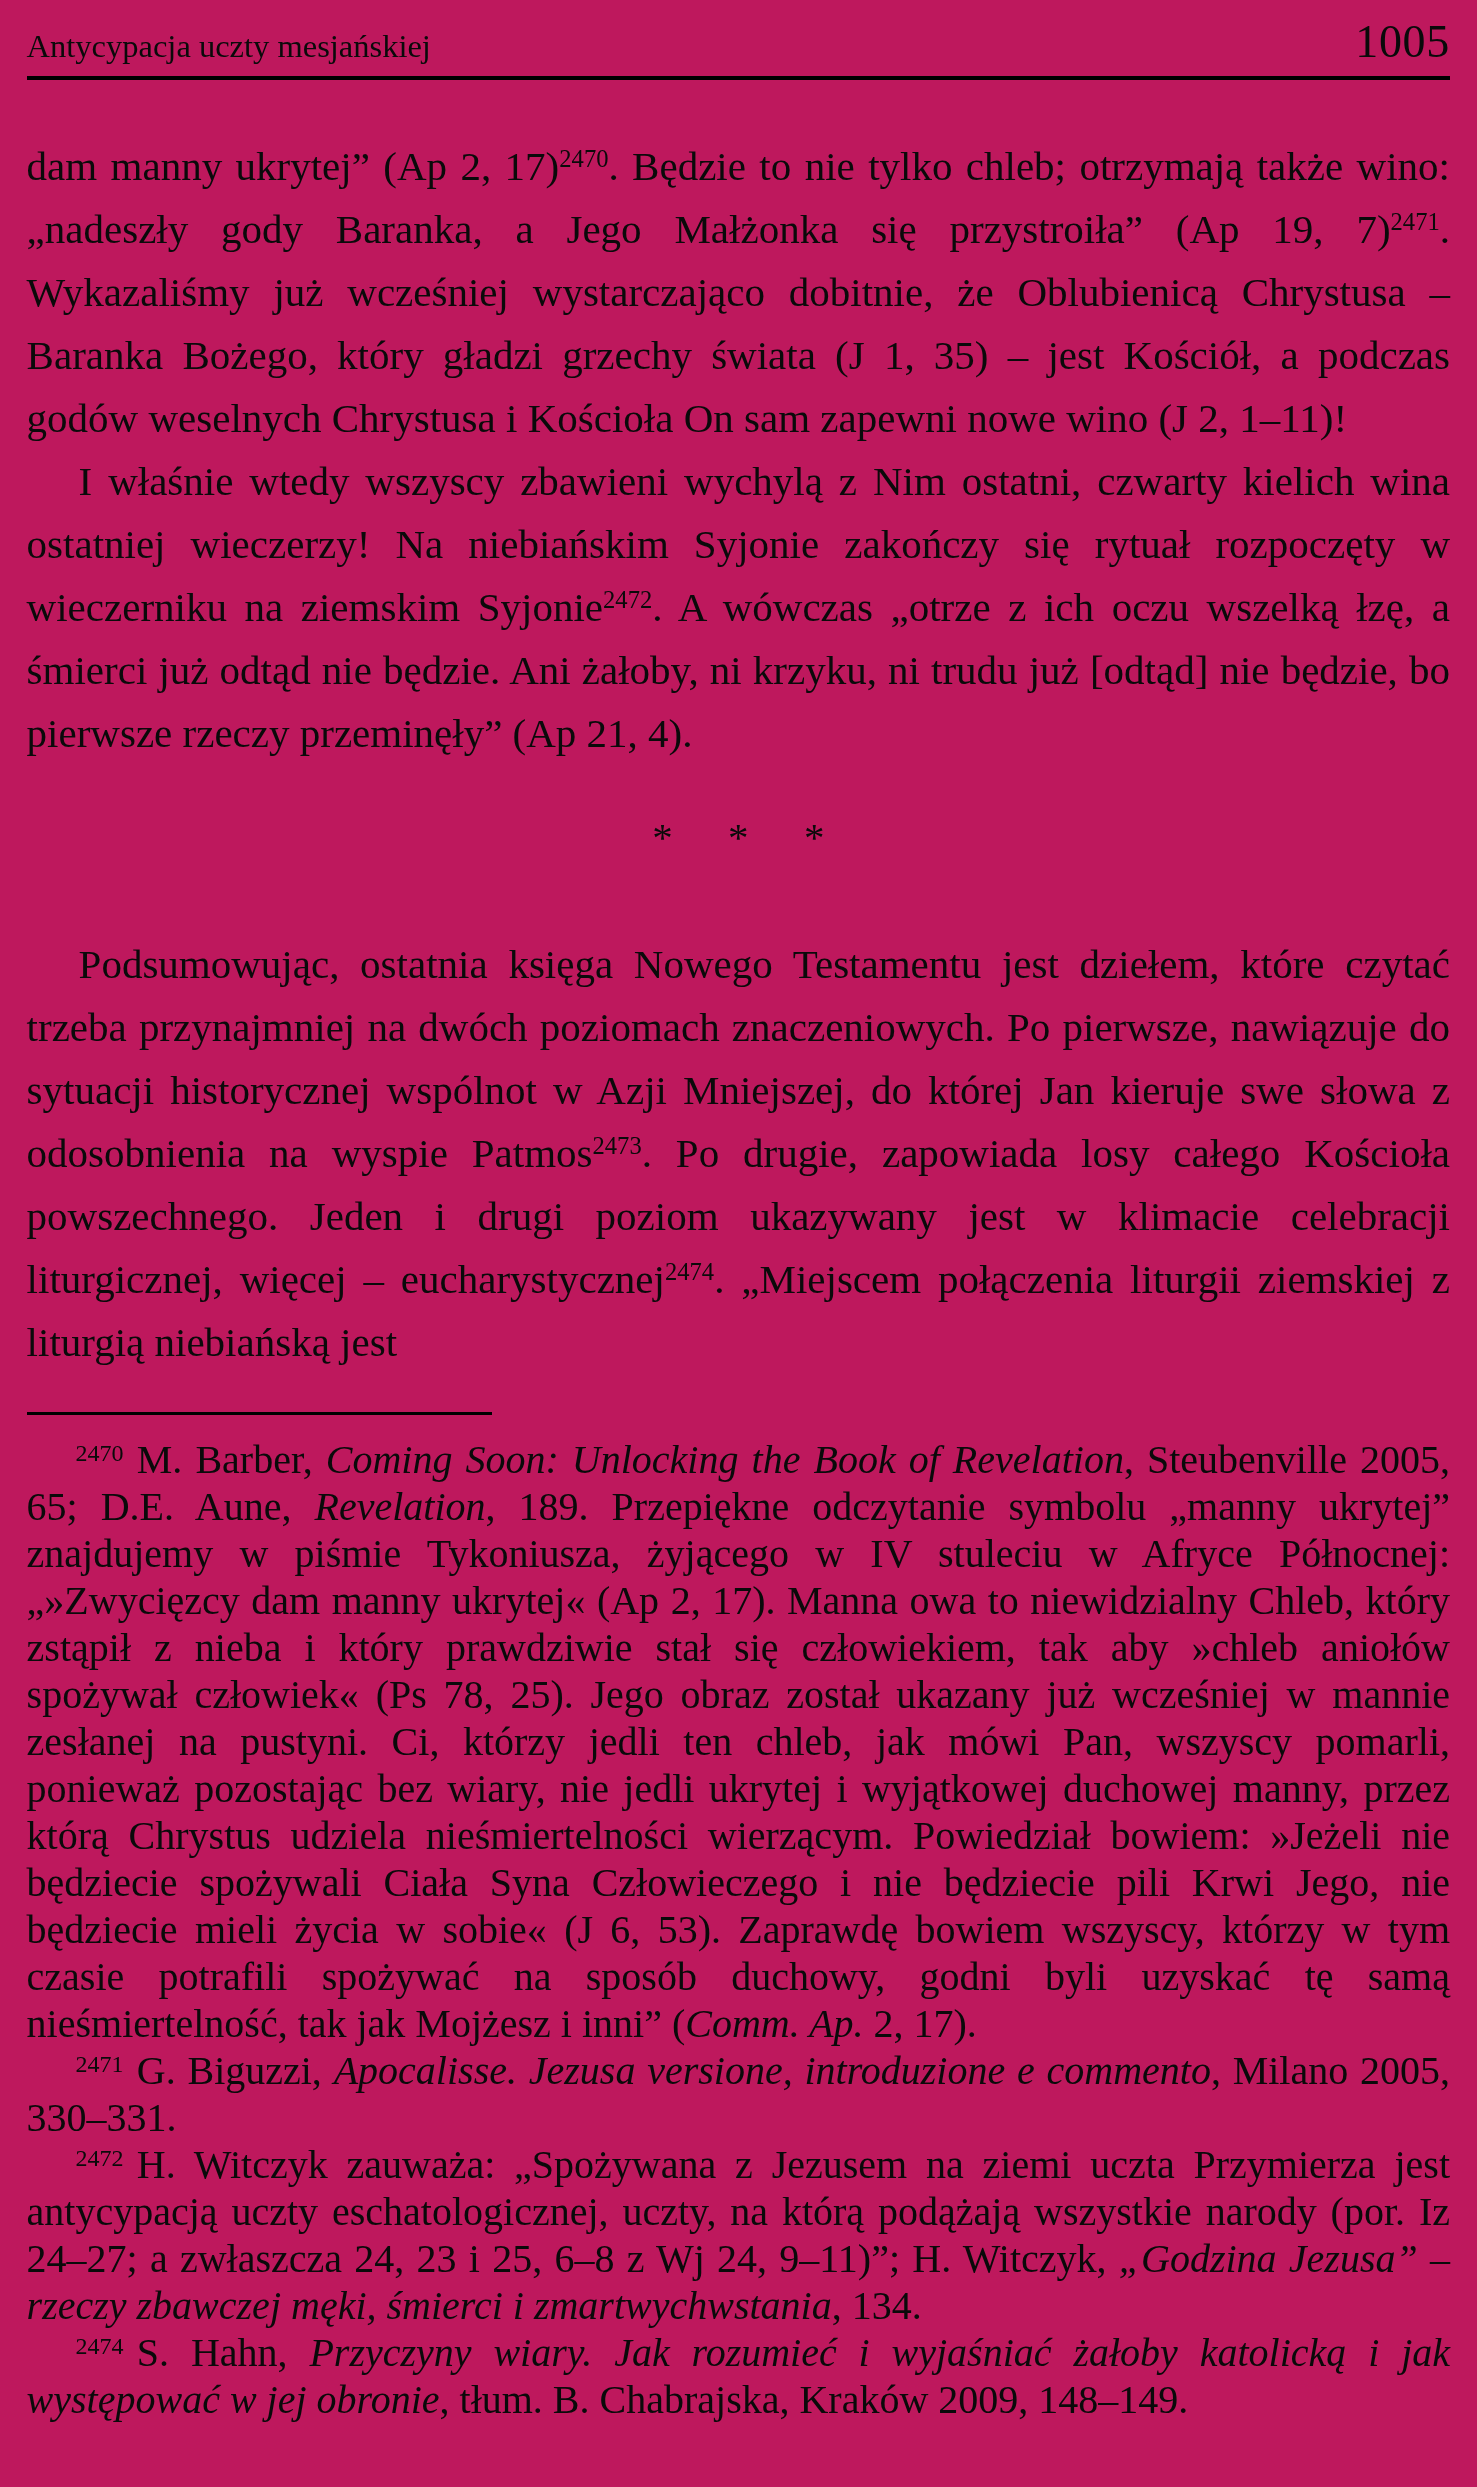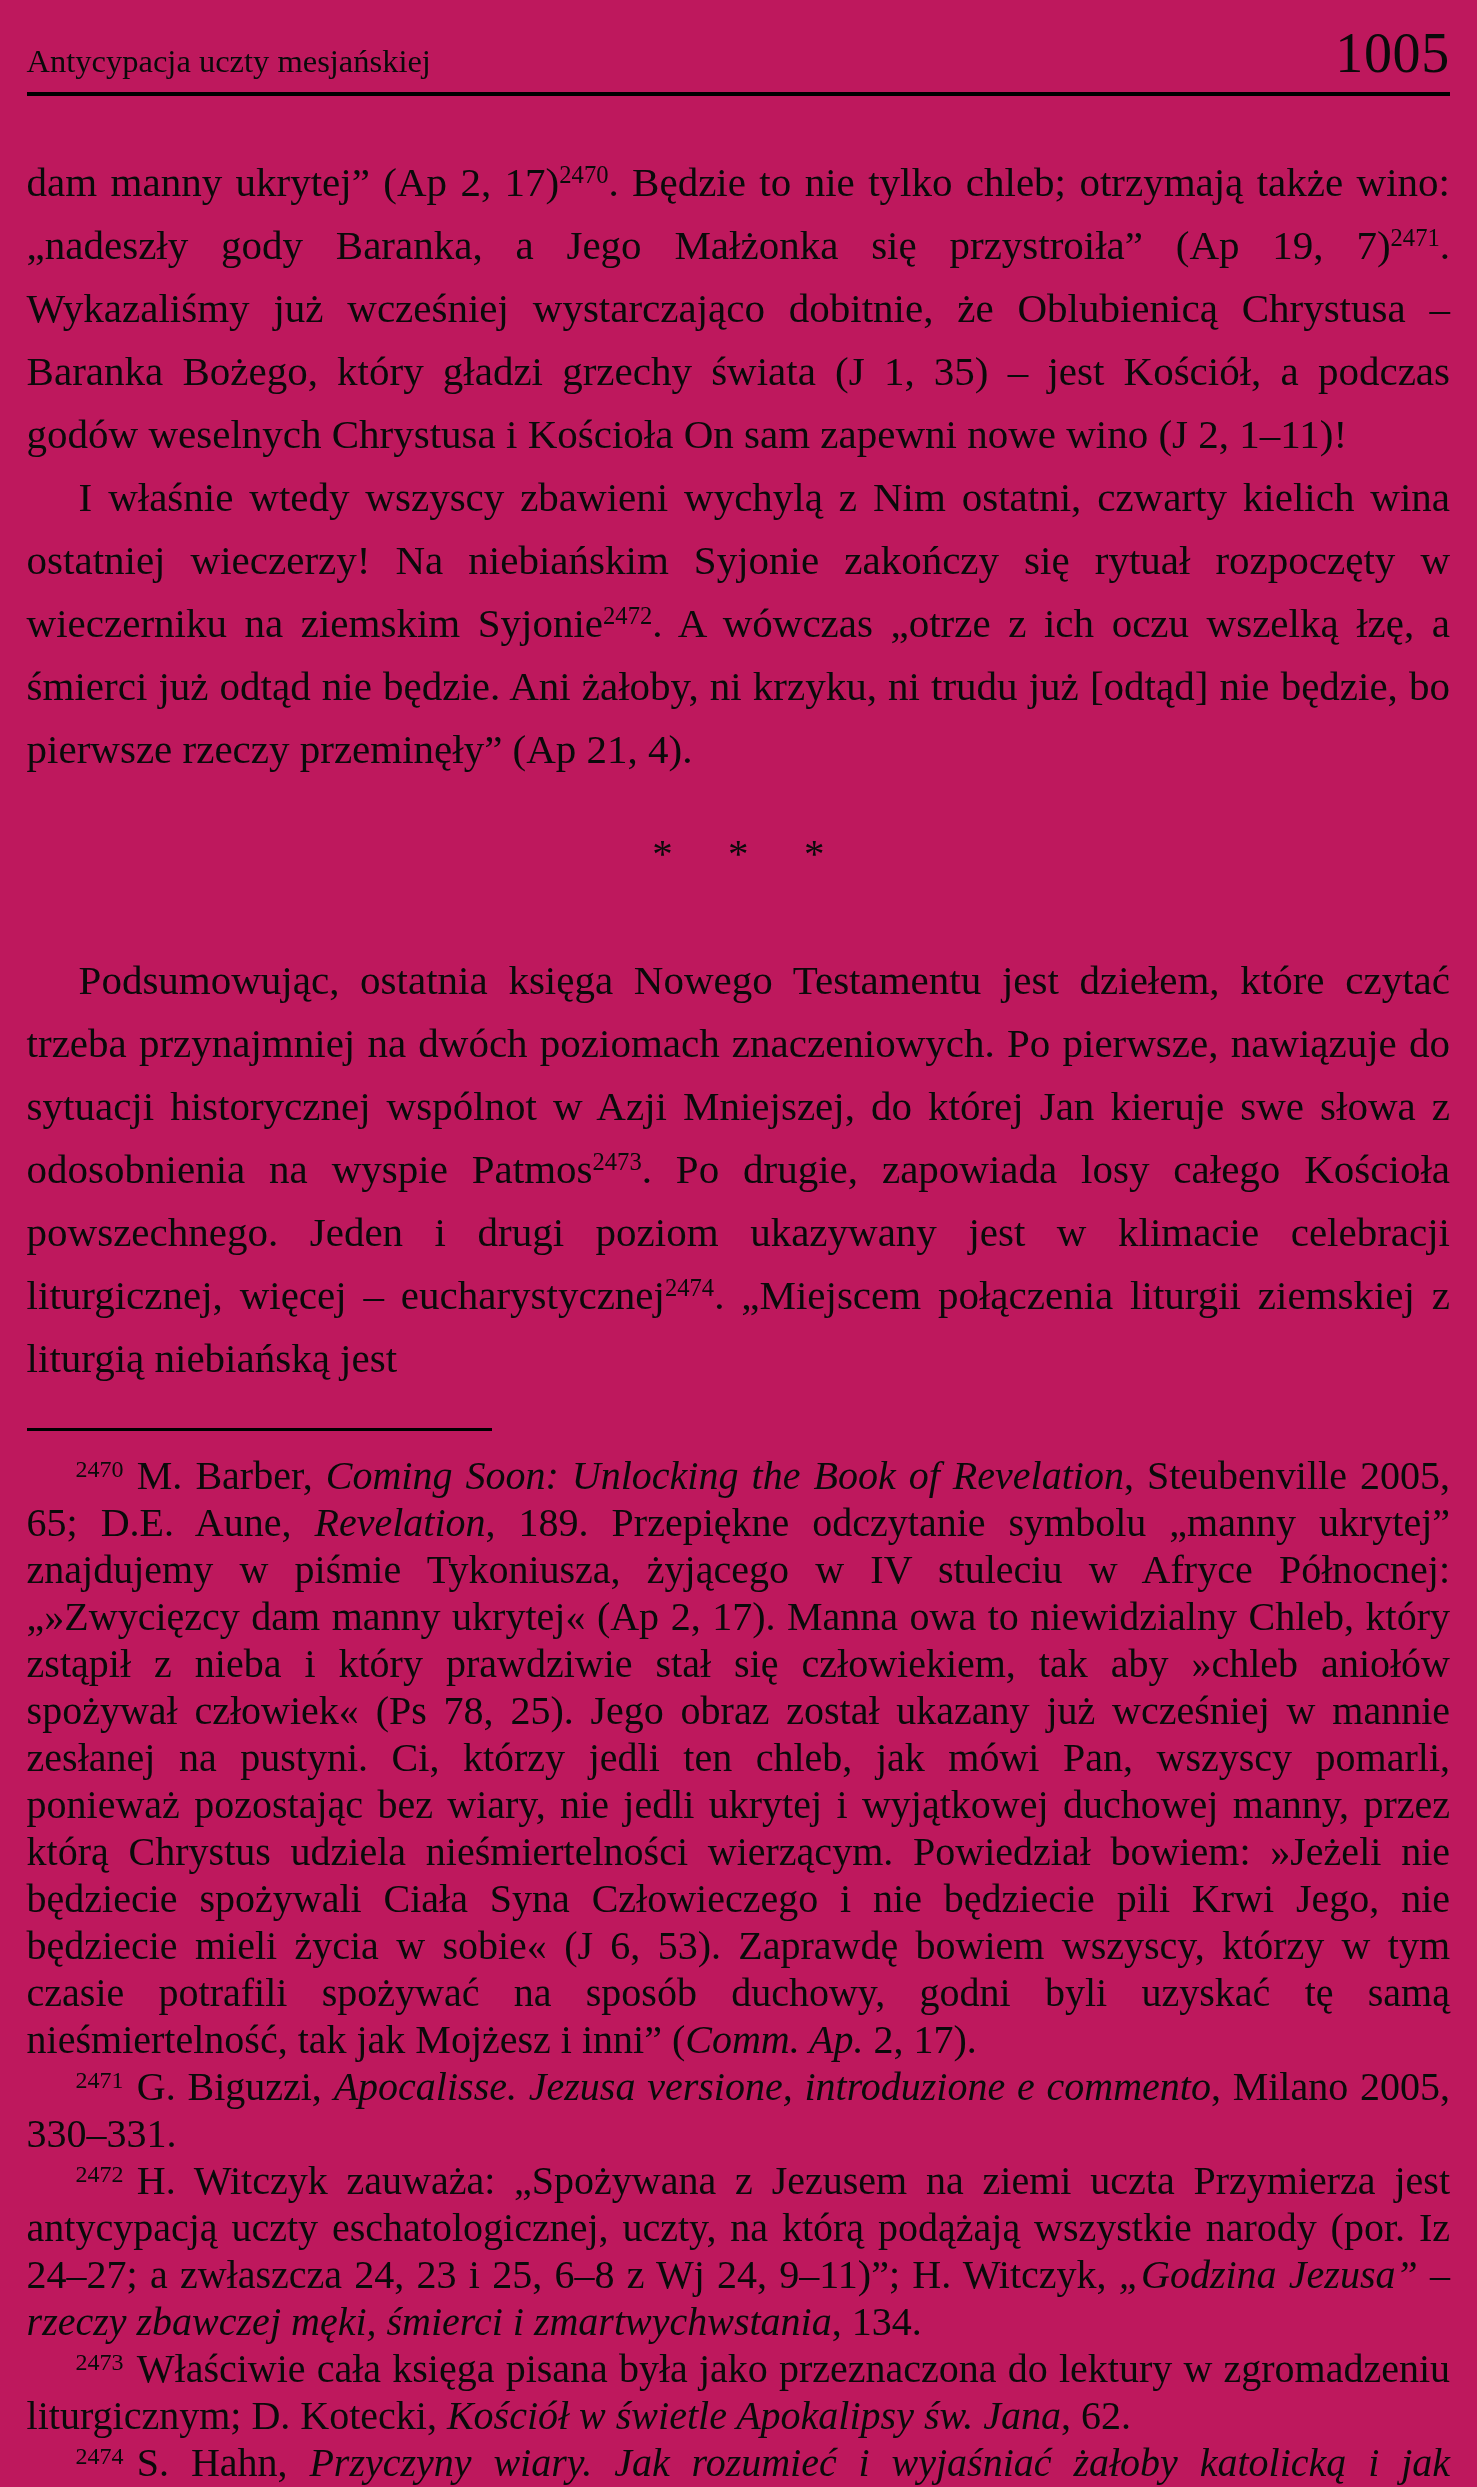--- a/index.html
+++ b/index.html
@@ -20,24 +20,23 @@
   .page-header {
     display: flex;
     justify-content: space-between;
     align-items: baseline;
   }
   .running-title {
     font-size: 32.5px;
     line-height: 1.1;
   }
   .page-number {
-    font-size: 56px;
+    font-size: 46px;
     line-height: 1.0;
     letter-spacing: 0.7px;
-    margin-top: 6px;
   }
   .header-rule {
     height: 3.7px;
     background: #000;
     margin-top: 11px;
   }
   .body-text {
     margin-top: 55px;
     font-size: 41px;
     line-height: 63px;
@@ -107,18 +106,17 @@
     <div class="separator">* * *</div>
     <p class="para">Podsumowując, ostatnia księga Nowego Testamentu jest dziełem, które czytać trzeba przynajmniej na dwóch poziomach znaczeniowych. Po pierwsze, nawiązuje do sytuacji historycznej wspólnot w Azji Mniejszej, do której Jan kieruje swe słowa z odosobnienia na wyspie Patmos<sup class="ref">2473</sup>. Po drugie, zapowiada losy całego Kościoła powszechnego. Jeden i drugi poziom ukazywany jest w klimacie celebracji liturgicznej, więcej – eucharystycznej<sup class="ref">2474</sup>. „Miejscem połączenia liturgii ziemskiej z liturgią niebiańską jest</p>
   </main>
 
   <div class="footnote-rule"></div>
 
   <section class="footnotes">
     <p class="footnote"><sup class="ref fn-num">2470</sup><span class="fn-text">M. Barber, <i>Coming Soon: Unlocking the Book of Revelation</i>, Steubenville 2005, 65; D.E. Aune, <i>Revelation</i>, 189. Przepiękne odczytanie symbolu „manny ukrytej” znajdujemy w piśmie Tykoniusza, żyjącego w IV stuleciu w Afryce Północnej: „»Zwycięzcy dam manny ukrytej« (Ap 2, 17). Manna owa to niewidzialny Chleb, który zstąpił z nieba i który prawdziwie stał się człowiekiem, tak aby »chleb aniołów spożywał człowiek« (Ps 78, 25). Jego obraz został ukazany już wcześniej w mannie zesłanej na pustyni. Ci, którzy jedli ten chleb, jak mówi Pan, wszyscy pomarli, ponieważ pozostając bez wiary, nie jedli ukrytej i wyjątkowej duchowej manny, przez którą Chrystus udziela nieśmiertelności wierzącym. Powiedział bowiem: »Jeżeli nie będziecie spożywali Ciała Syna Człowieczego i nie będziecie pili Krwi Jego, nie będziecie mieli życia w sobie« (J 6, 53). Zaprawdę bowiem wszyscy, którzy w tym czasie potrafili spożywać na sposób duchowy, godni byli uzyskać tę samą nieśmiertelność, tak jak Mojżesz i inni” (<i>Comm. Ap.</i> 2, 17).</span></p>
     <p class="footnote"><sup class="ref fn-num">2471</sup><span class="fn-text">G. Biguzzi, <i>Apocalisse. Jezusa versione, introduzione e commento</i>, Milano 2005, 330–331.</span></p>
     <p class="footnote"><sup class="ref fn-num">2472</sup><span class="fn-text">H. Witczyk zauważa: „Spożywana z Jezusem na ziemi uczta Przymierza jest antycypacją uczty eschatologicznej, uczty, na którą podążają wszystkie narody (por. Iz 24–27; a zwłaszcza 24, 23 i 25, 6–8 z Wj 24, 9–11)”; H. Witczyk, <i>„Godzina Jezusa” – rzeczy zbawczej męki, śmierci i zmartwychwstania</i>, 134.</span></p>
-    <p class="footnote"><sup class="ref fn-num">2473</sup><span class="fn-text">Właściwie cała księga pisana była jako przeznaczona do lektury w zgromadzeniu liturgicznym; D. Kotecki, <i>Kościół w świetle Apokalipsy św. Jana</i>, 62.</span></p>
     <p class="footnote"><sup class="ref fn-num">2474</sup><span class="fn-text">S. Hahn, <i>Przyczyny wiary. Jak rozumieć i wyjaśniać żałoby katolicką i jak występować w jej obronie</i>, tłum. B. Chabrajska, Kraków 2009, 148–149.</span></p>
   </section>
 
 </div>
 
 
 </body></html>

